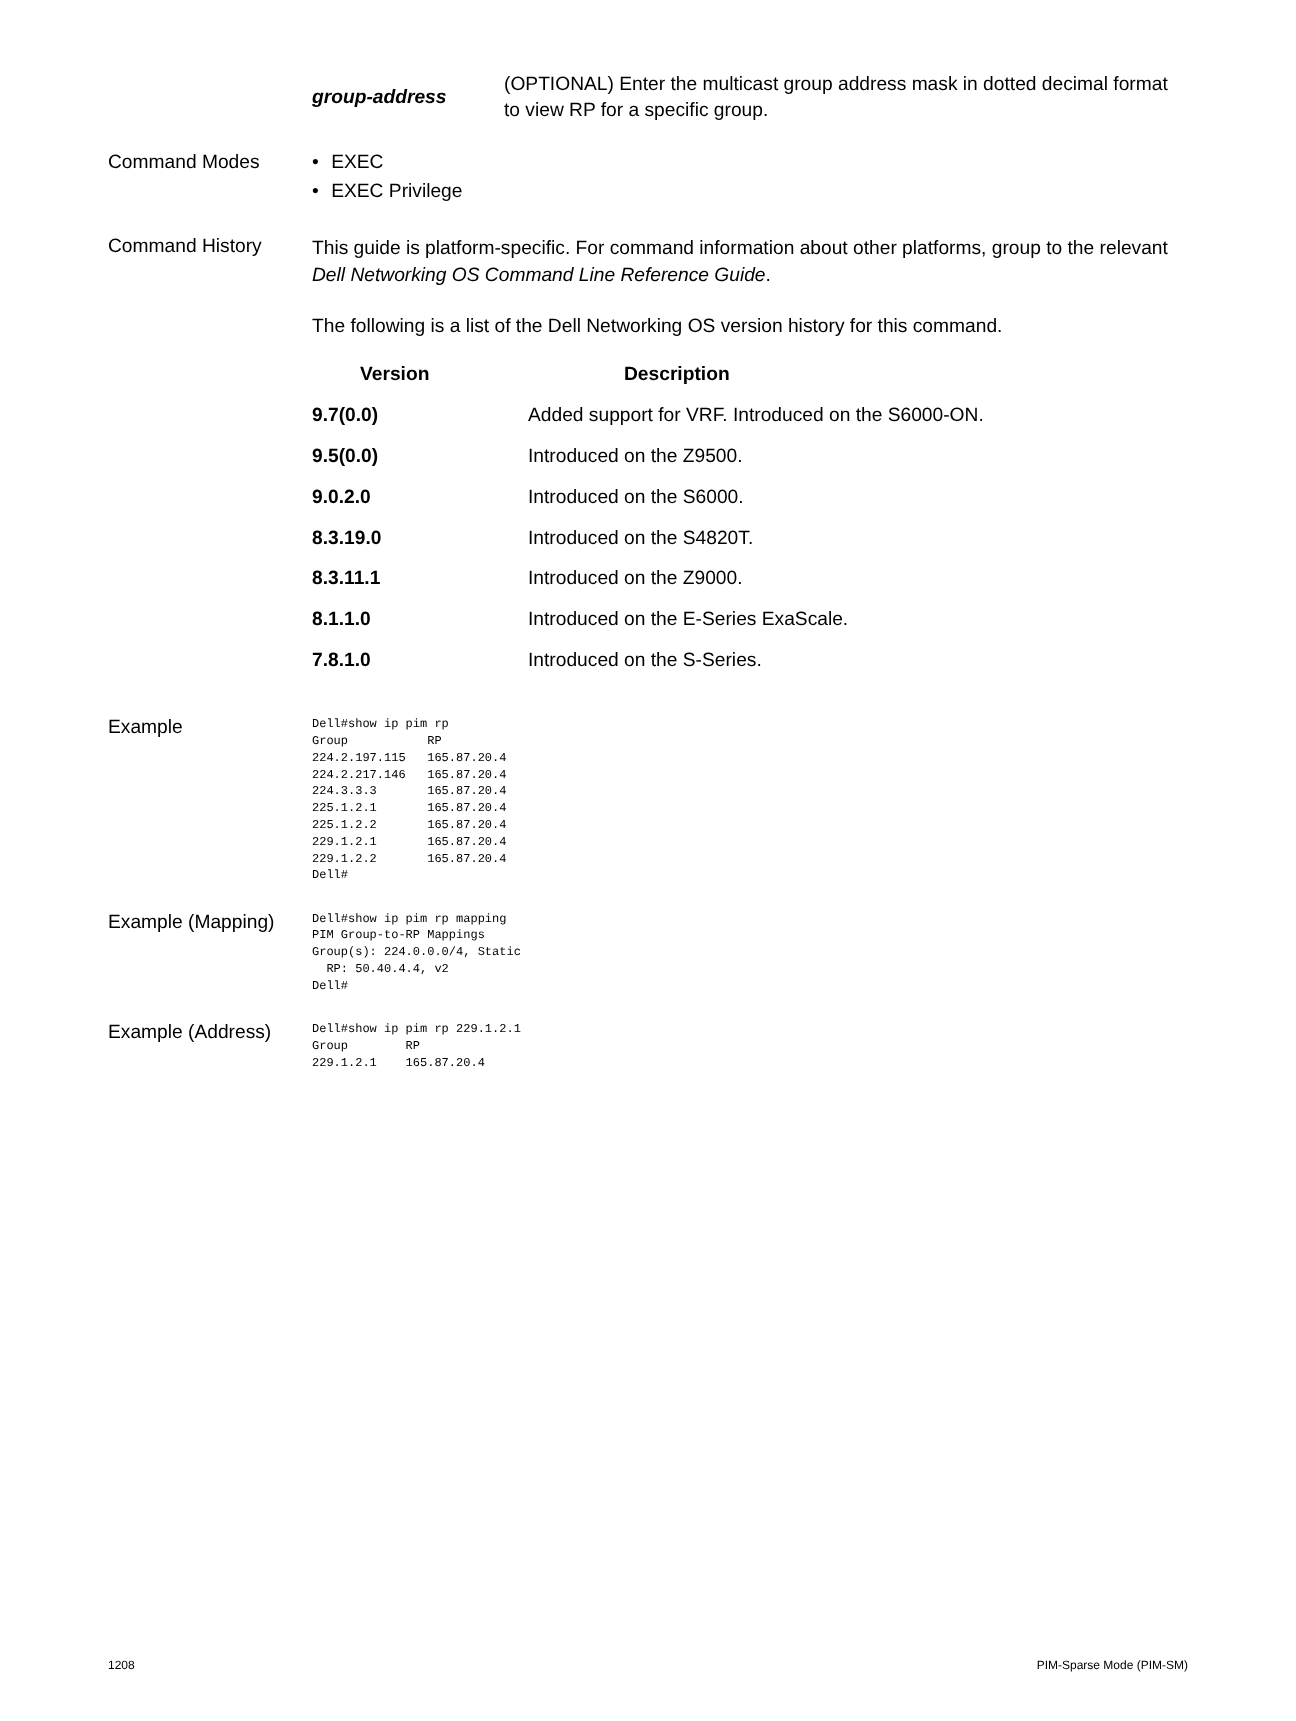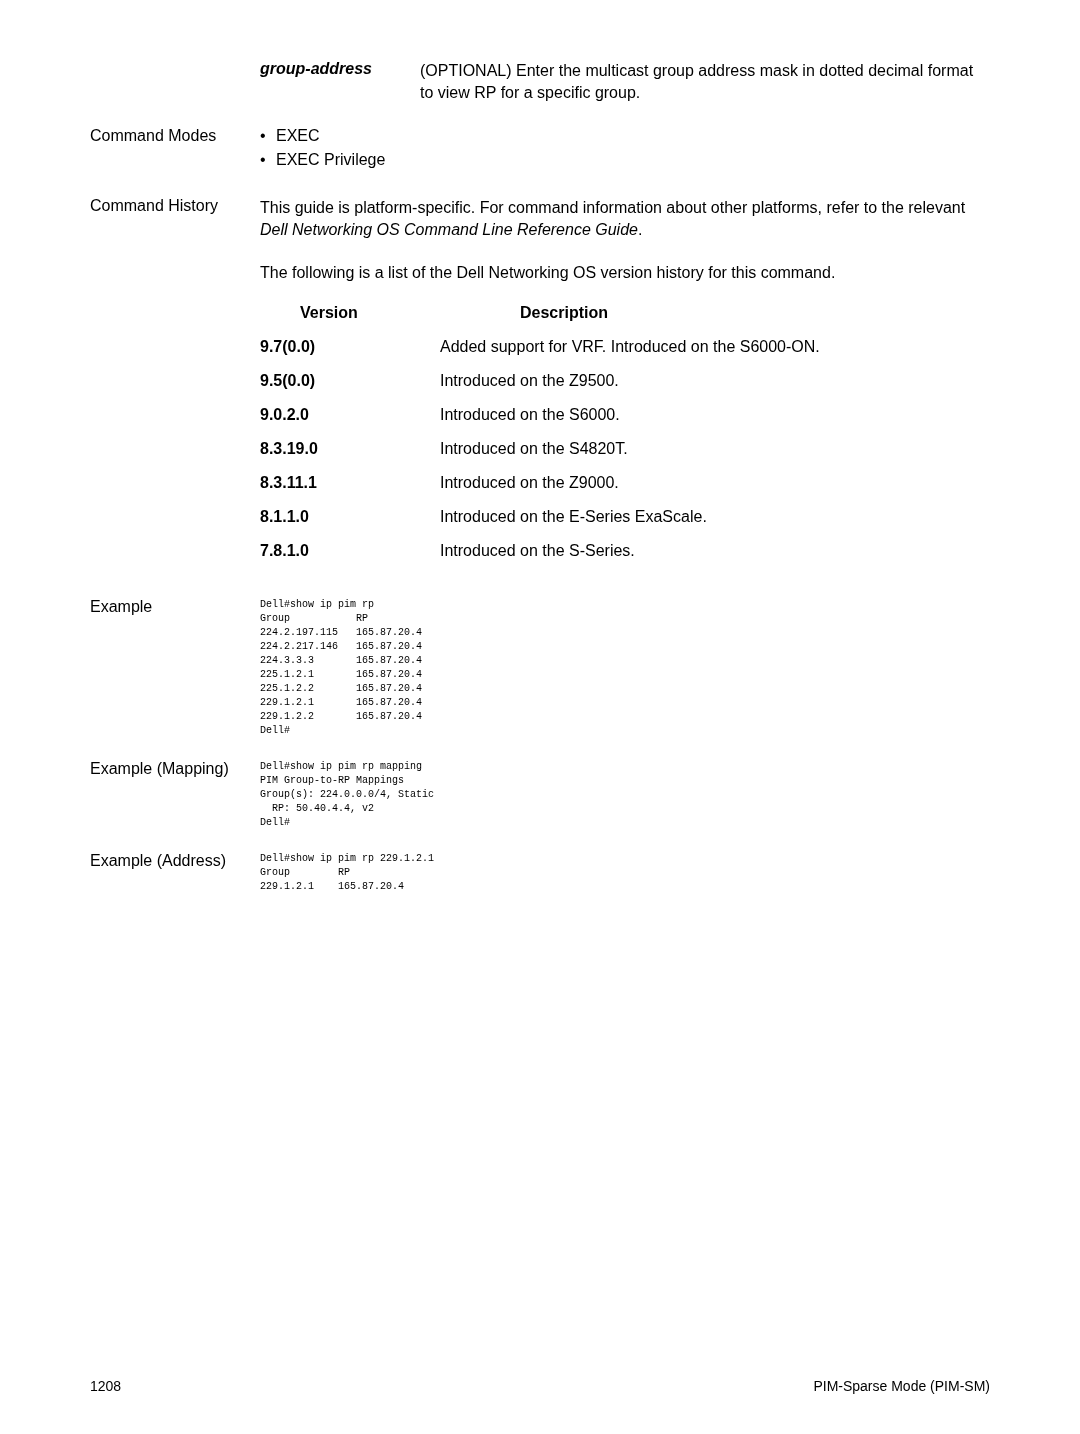--- a/index.html
+++ b/index.html
@@ -26,20 +26,21 @@
       flex-shrink: 0;
       font-weight: normal;
     }
     .content-col {
       flex: 1;
     }
     .param-row {
       display: flex;
       margin-bottom: 22px;
       margin-left: 170px;
+      align-items: center;
     }
     .param-name {
       width: 160px;
       flex-shrink: 0;
       font-style: italic;
       font-weight: bold;
     }
     .param-desc {
       flex: 1;
       line-height: 1.4;
@@ -89,21 +90,21 @@
       white-space: pre;
       font-size: 10px;
     }
     .footer {
       position: absolute;
       bottom: 40px;
       left: 90px;
       right: 90px;
       display: flex;
       justify-content: space-between;
-      font-size: 14px;
+      font-size: 10px;
       gap: 42px;
     }
   </style>
 </head>
 <body>
 
 <div class="param-row">
   <div class="param-name">group-address</div>
   <div class="param-desc">(OPTIONAL) Enter the multicast group address mask in dotted decimal format to view RP for a specific group.</div>
 </div>
@@ -115,21 +116,21 @@
       <li>EXEC</li>
       <li>EXEC Privilege</li>
     </ul>
   </div>
 </div>
 
 <div class="row">
   <div class="label-col">Command History</div>
   <div class="content-col">
     <div class="history-text">
-      <span>This guide is platform-specific. For command information about other platforms, refer to the relevant </span><span class="italic">Dell Networking OS Command Line Reference Guide</span><span>.</span>
+      <span>This guide is platform-specific. For command information about other platforms, group to the relevant </span><span class="italic">Dell Networking OS Command Line Reference Guide</span><span>.</span>
     </div>
     <div class="history-text">The following is a list of the Dell Networking OS version history for this command.</div>
 
     <div class="version-table">
       <div class="version-row">
         <div class="version-col version-header">Version</div>
         <div class="desc-col version-header">Description</div>
       </div>
       <div class="version-row">
         <div class="version-col">9.7(0.0)</div>

